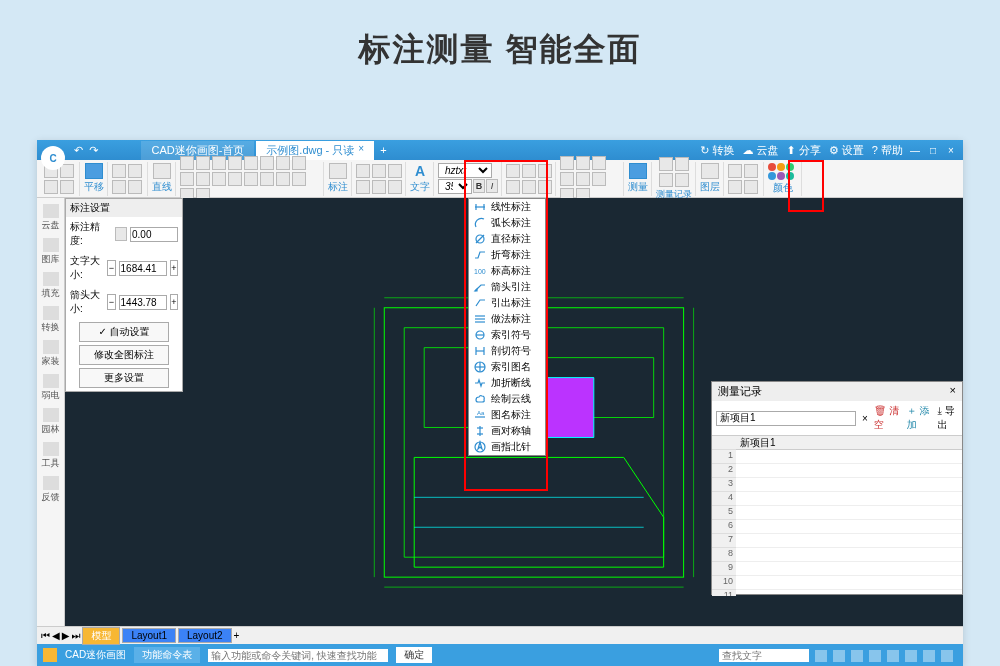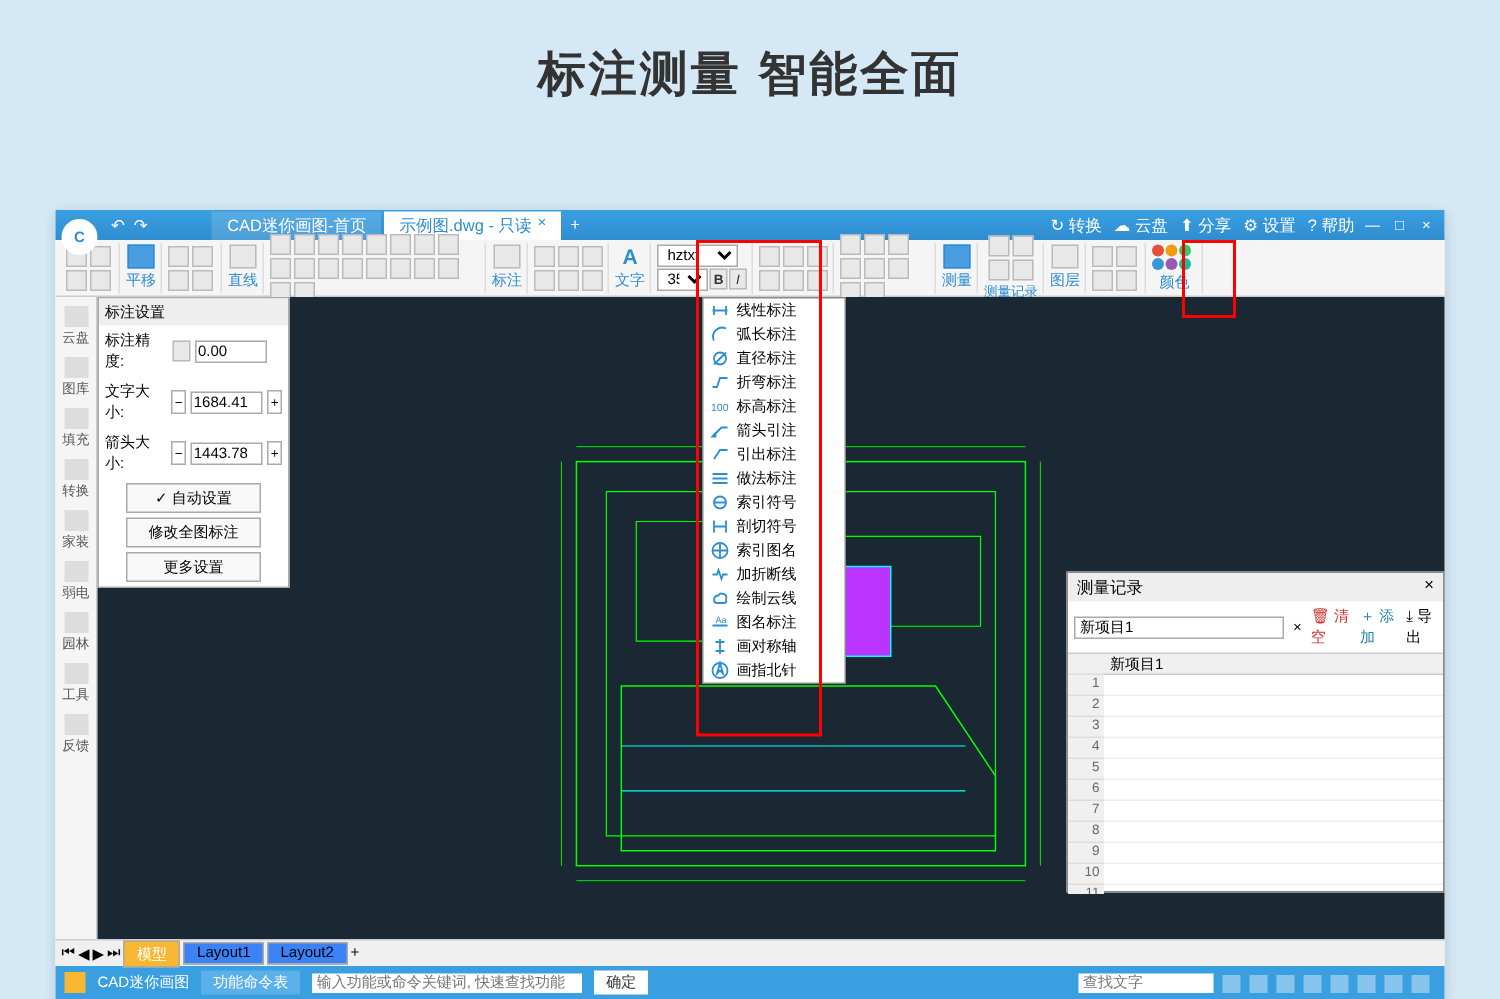--- a/index.html
+++ b/index.html
@@ -23,29 +23,29 @@
 .ribbon-icons { display: flex; gap: 2px; }
 .ribbon-icons.col2 { flex-wrap: wrap; width: 32px; }
 .ric { width: 14px; height: 14px; background: #e8e8e8; display: inline-block; border: 1px solid #bbb; }
 .ric.blue { background: #4a9de0; border-color: #2e8dd0; }
 .ribbon-label { font-size: 10px; color: #2e8dd0; margin-top: 1px; }
 .main-area { display: flex; height: 428px; }
 .left-rail { width: 28px; background: #f5f5f5; border-right: 1px solid #ccc; display: flex; flex-direction: column; align-items: center; padding-top: 4px; gap: 2px; }
 .rail-item { width: 24px; height: 32px; display: flex; flex-direction: column; align-items: center; justify-content: center; font-size: 9px; color: #555; cursor: pointer; }
 .rail-ico { width: 16px; height: 14px; background: #ddd; margin-bottom: 1px; }
 .canvas-wrap { flex: 1; position: relative; background: #1a2833; }
-.props-panel { position: absolute; left: 0; top: 0; width: 128px; background: #fff; border: 1px solid #aaa; font-size: 10px; z-index: 4; }
+.props-panel { position: absolute; left: 0; top: 0; width: 118px; background: #fff; border: 1px solid #aaa; font-size: 10px; z-index: 4; }
 .props-title { background: #eee; padding: 2px 4px; }
 .props-row { display: flex; align-items: center; padding: 3px 4px; gap: 3px; }
 .props-row label { width: 42px; font-size: 10px; }
 .props-row input { width: 48px; font-size: 10px; padding: 1px; border: 1px solid #aaa; }
 .stepper { width: 10px; height: 16px; border: 1px solid #aaa; text-align: center; line-height: 14px; font-size: 9px; }
 .props-btn { display: block; width: 90px; margin: 3px auto; padding: 2px; font-size: 10px; border: 1px solid #aaa; background: #f8f8f8; text-align: center; }
 .canvas-svg { position: absolute; inset: 0; }
-.dropdown-menu { position: absolute; left: 403px; top: 0; width: 96px; background: #fff; border: 1px solid #888; z-index: 10; font-size: 10px; }
+.dropdown-menu { position: absolute; left: 403px; top: 0; width: 78px; background: #fff; border: 1px solid #888; z-index: 10; font-size: 10px; }
 .dd-item { display: flex; align-items: center; padding: 1px 4px; gap: 4px; cursor: pointer; }
 .dd-ico { width: 14px; height: 14px; }
 .red-box1 { position: absolute; left: 399px; top: -38px; width: 84px; height: 331px; border: 2px solid red; z-index: 20; pointer-events: none; }
 .red-box2 { position: absolute; left: 723px; top: -38px; width: 36px; height: 52px; border: 2px solid red; z-index: 20; pointer-events: none; }
 .measure-panel { position: absolute; right: 0; top: 183px; width: 252px; height: 214px; background: #fff; border: 1px solid #888; z-index: 5; font-size: 11px; }
 .mp-title { background: #eee; padding: 2px 6px; display: flex; justify-content: space-between; }
 .mp-toolbar { display: flex; align-items: center; padding: 3px 4px; gap: 6px; border-bottom: 1px solid #ccc; font-size: 10px; }
 .mp-toolbar input { flex: 1; border: 1px solid #aaa; padding: 1px 3px; font-size: 10px; }
 .mp-grid { display: flex; height: 160px; overflow: auto; }
 .mp-rownum { width: 24px; background: #f0f0f0; }
@@ -56,21 +56,21 @@
 .bottom-tabs { height: 18px; background: #f0f0f0; border-top: 1px solid #ccc; display: flex; align-items: center; font-size: 10px; padding: 0 4px; gap: 2px; }
 .btab { padding: 1px 8px; border: 1px solid #aaa; background: #3b82f6; }
 .btab.active { background: #f7b733; color: #fff; }
 .status-bar { height: 22px; background: #3a9fe0; display: flex; align-items: center; color: #fff; font-size: 10px; }
 .sb-left { display: flex; align-items: center; gap: 8px; padding: 0 6px; }
 .sb-logo { width: 14px; height: 14px; background: #f7b733; }
 .sb-btn { background: #fff; color: #333; padding: 1px 8px; font-size: 10px; }
 .sb-input { width: 180px; padding: 1px 3px; font-size: 10px; border: none; }
 .sb-right { margin-left: auto; display: flex; align-items: flex-end; gap: 6px; padding-right: 10px; }
 .sb-ico { width: 12px; height: 12px; background: rgba(255,255,255,.4); }
-.font-sel { font-size: 10px; border: 1px solid #aaa; padding: 0 2px; background: #fff; }
+.font-sel { font-size: 10px; border: 1px solid #aaa; padding: 0 2px; background: #fff; font-style: italic; }
 .color-dots { display: flex; gap: 1px; }
 .cdot { width: 8px; height: 8px; border-radius: 50%; }
 svg.dd-ico path, svg.dd-ico line, svg.dd-ico circle { stroke: #2e8dd0; stroke-width: 1.2; fill: none; }
 </style>
 </head>
 <body>
 
 <div class="headline">标注测量 智能全面</div>
 
 <div class="app-window">

